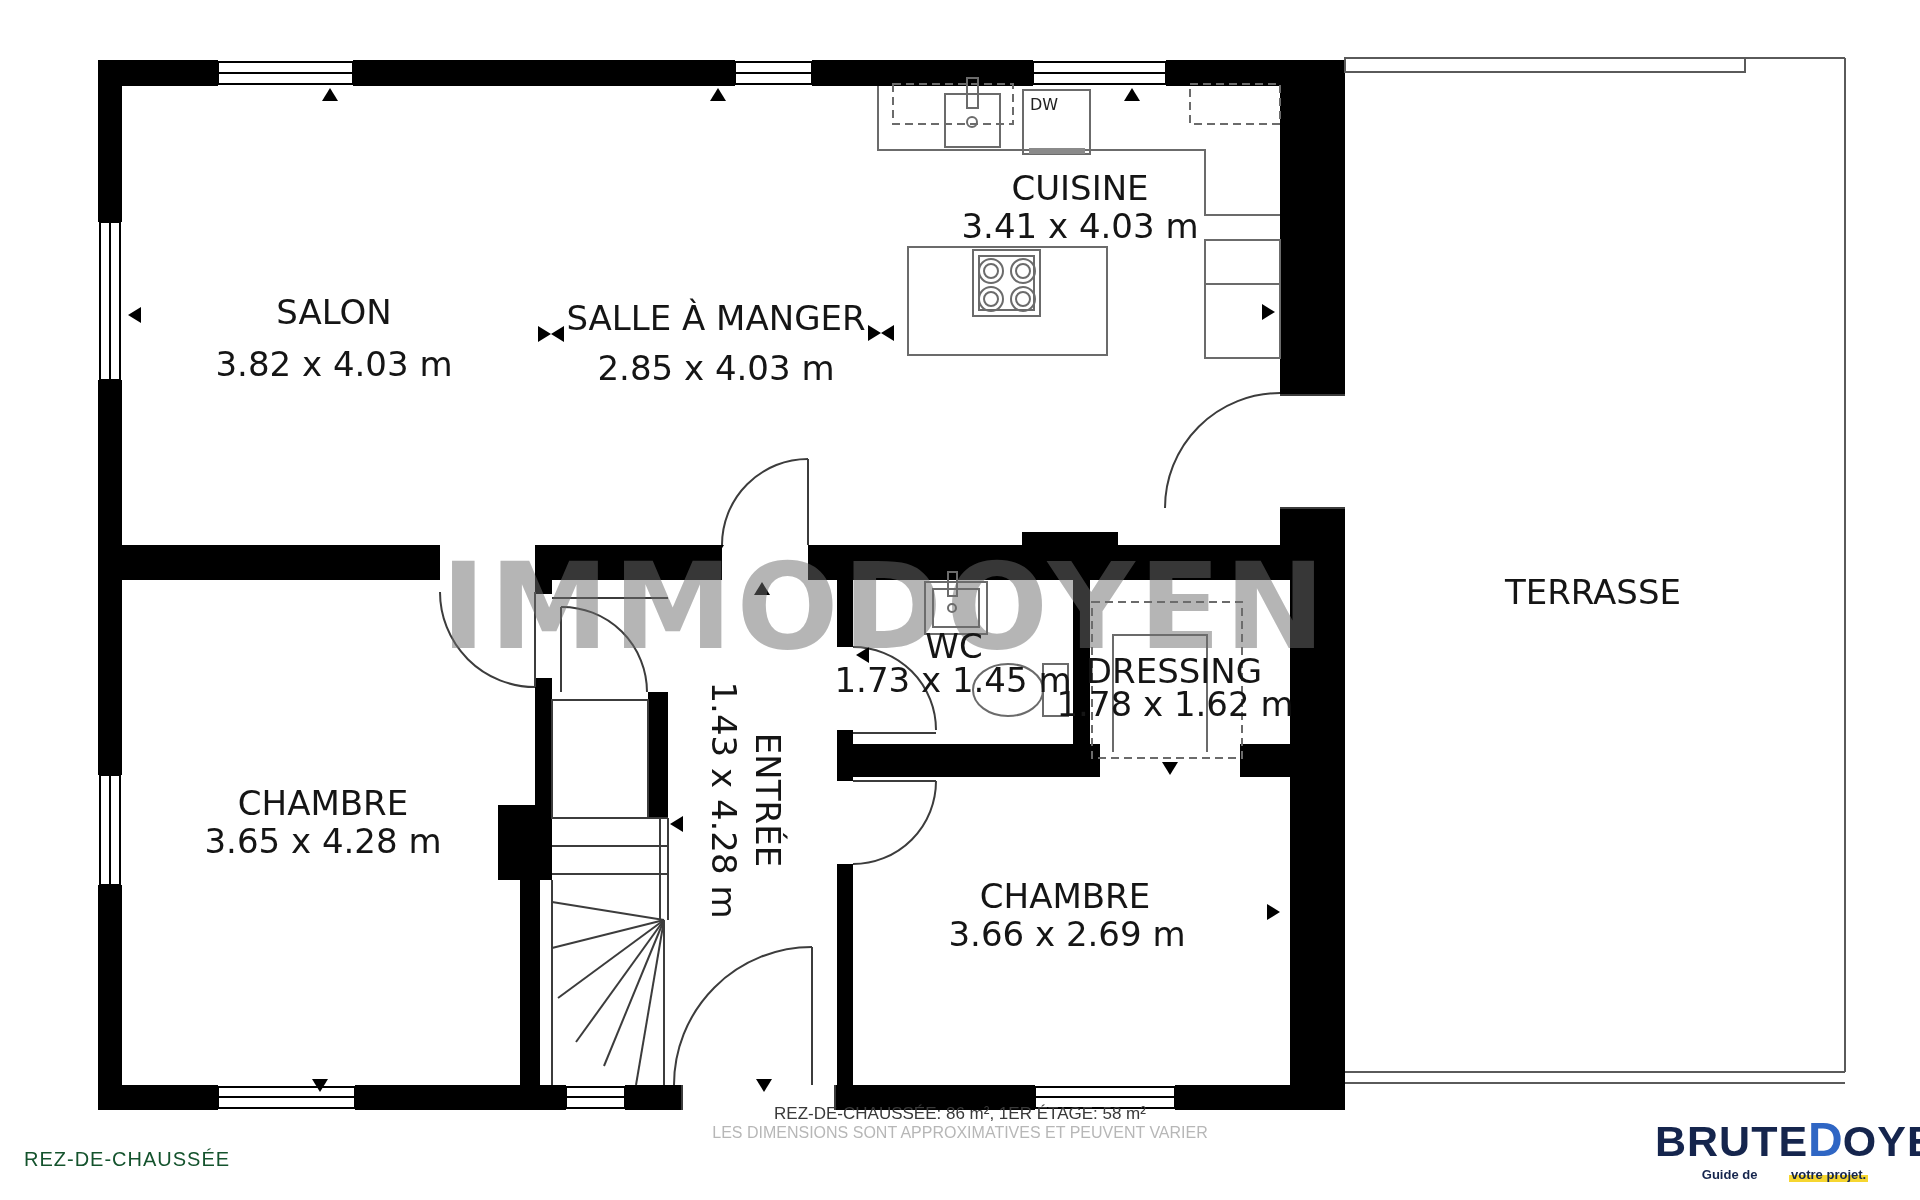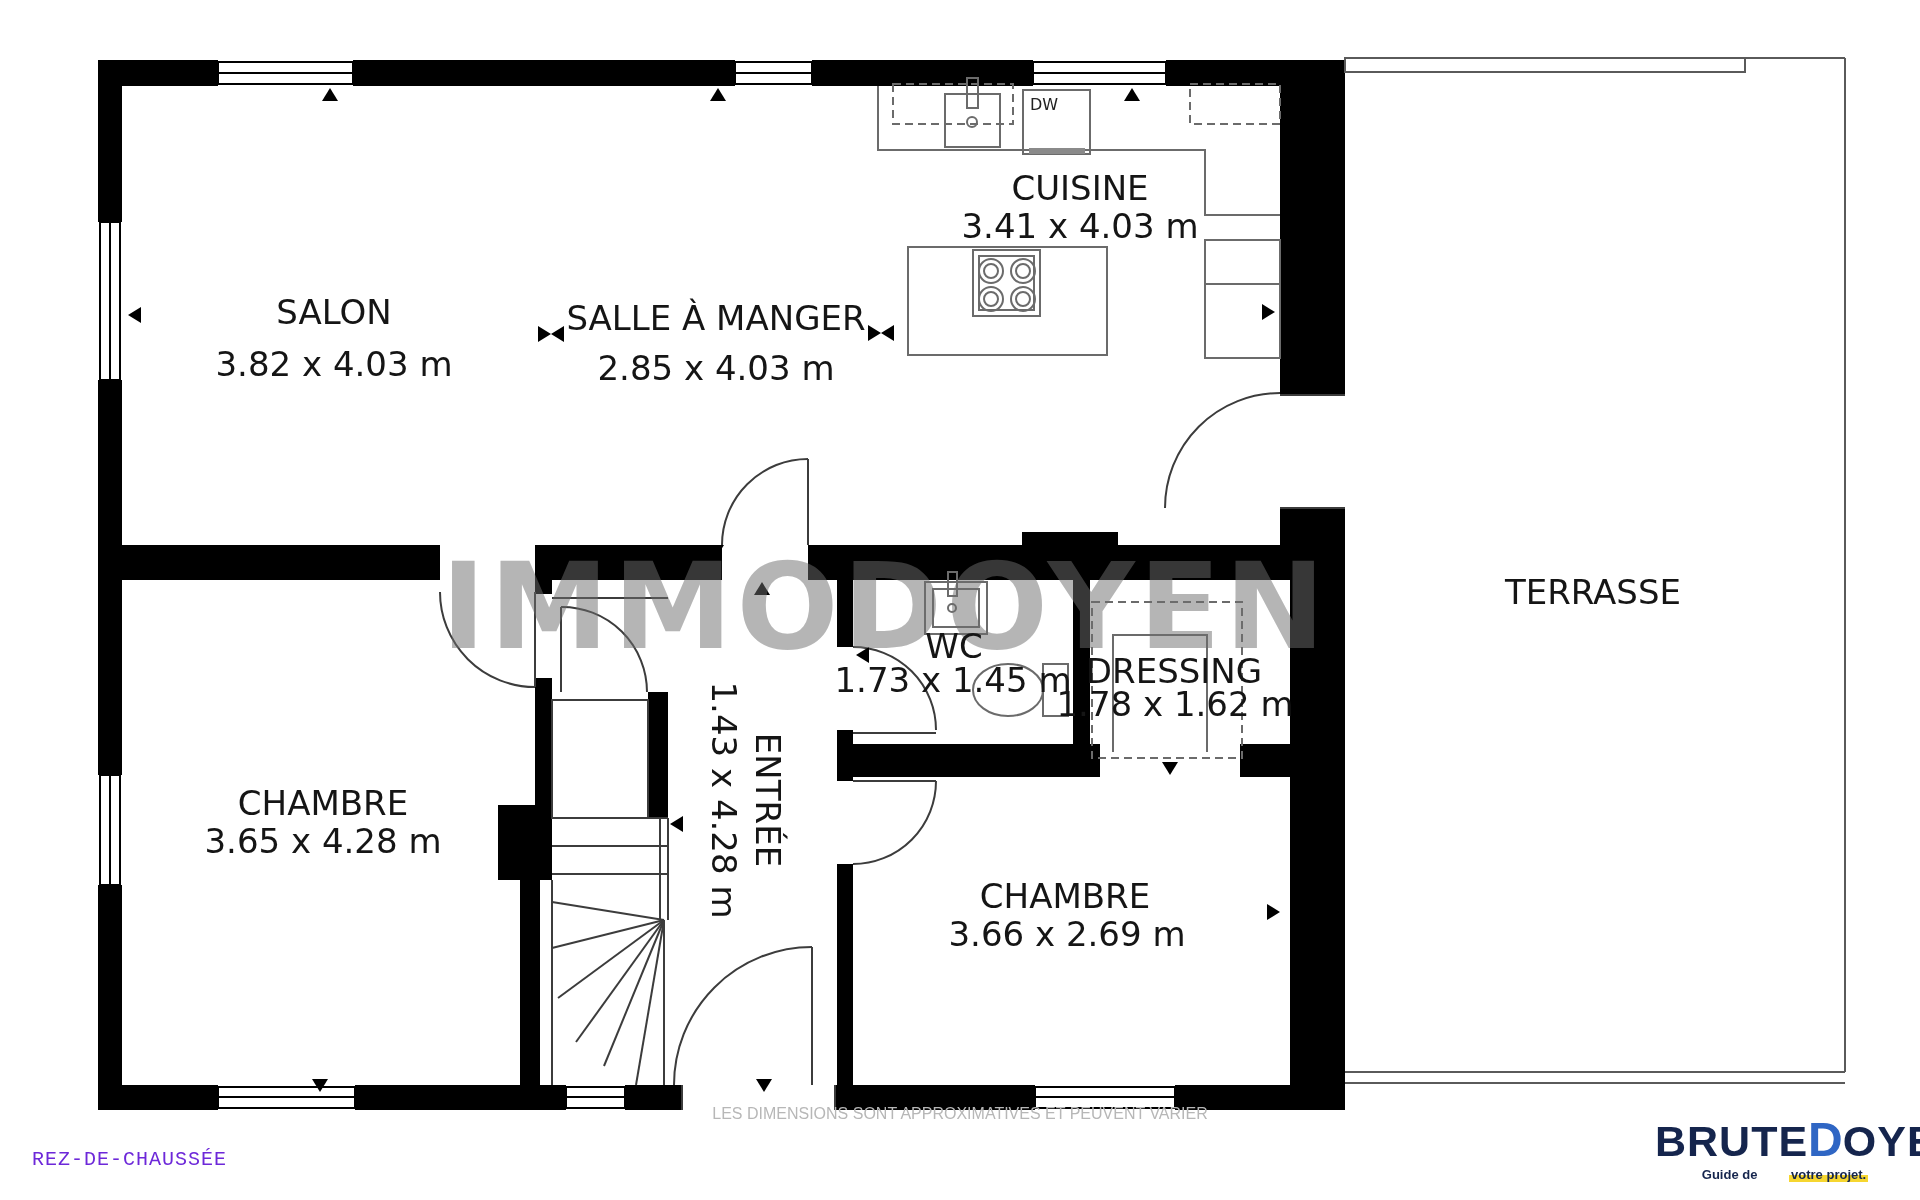--- a/index.html
+++ b/index.html
@@ -7,22 +7,22 @@
          font-family:"DejaVu Sans",sans-serif;}
   svg text{fill:#151515;}
   .room-name,.room-dims{font-size:34px;fill:#151515;}
   .small-label{font-size:16px;fill:#222;}
   .terr{font-size:34px;fill:#151515;}
   .footer-block{position:absolute;left:0;right:0;top:1104px;text-align:center;
                 font-family:"Liberation Sans",sans-serif;color:#3a3a3a;}
   .footer-block div{line-height:19px;}
   .f1,.f2,.f3{font-size:17px;}
   .f4{font-size:16px;color:#b7b7b7;}
-  .floor-tag{position:absolute;left:24px;top:1148px;font-family:Liberation Mono, monospace;
-             font-size:20px;color:#6d28d9;letter-spacing:1px;margin-left:8px;}
+  .floor-tag{position:absolute;left:24px;top:1148px;font-family:Liberation Sans, sans-serif;
+             font-size:20px;color:#14532d;letter-spacing:1px;}
   .logo{position:absolute;left:1655px;top:1112px;width:260px;text-align:center;
         font-family:"Liberation Sans",sans-serif;}
   .logo-line{white-space:nowrap;}
   .logo-immo,.logo-oyen{font-size:43px;font-weight:800;color:#15254d;letter-spacing:1px;}
   .logo-d{font-size:48px;font-weight:800;color:#2f66c4;letter-spacing:0;}
   .logo-tag{margin-top:0px;font-size:13px;font-weight:700;color:#15254d;}
   .tag-hl{background:linear-gradient(transparent 52%, #f6d630 52%);padding:0 2px;margin-left:28px;}
   .watermark-text{font-size:120px;font-weight:bold;fill:#6e6e6e;opacity:0.5;letter-spacing:4px;}
 </style>
 </head>
@@ -279,20 +279,21 @@
 
     <text class="room-name" x="1065" y="908">CHAMBRE</text>
     <text class="room-dims" x="1067" y="946">3.66 x 2.69 m</text>
 
     <text class="small-label" x="1044" y="110">DW</text>
   </g>
 </svg>
 
   
   <div class="footer-block">
+    <div class="f3">REZ-DE-CHAUSSÉE: 86 m², 1ER ÉTAGE: 58 m²</div>
     <div class="f4">LES DIMENSIONS SONT APPROXIMATIVES ET PEUVENT VARIER</div>
   </div>
 
   <div class="floor-tag">REZ-DE-CHAUSSÉE</div>
 
   
   <div class="logo">
     <div class="logo-line">
       <span class="logo-immo">BRUTE</span><span class="logo-d">D</span><span class="logo-oyen">OYEN</span>
     </div>

